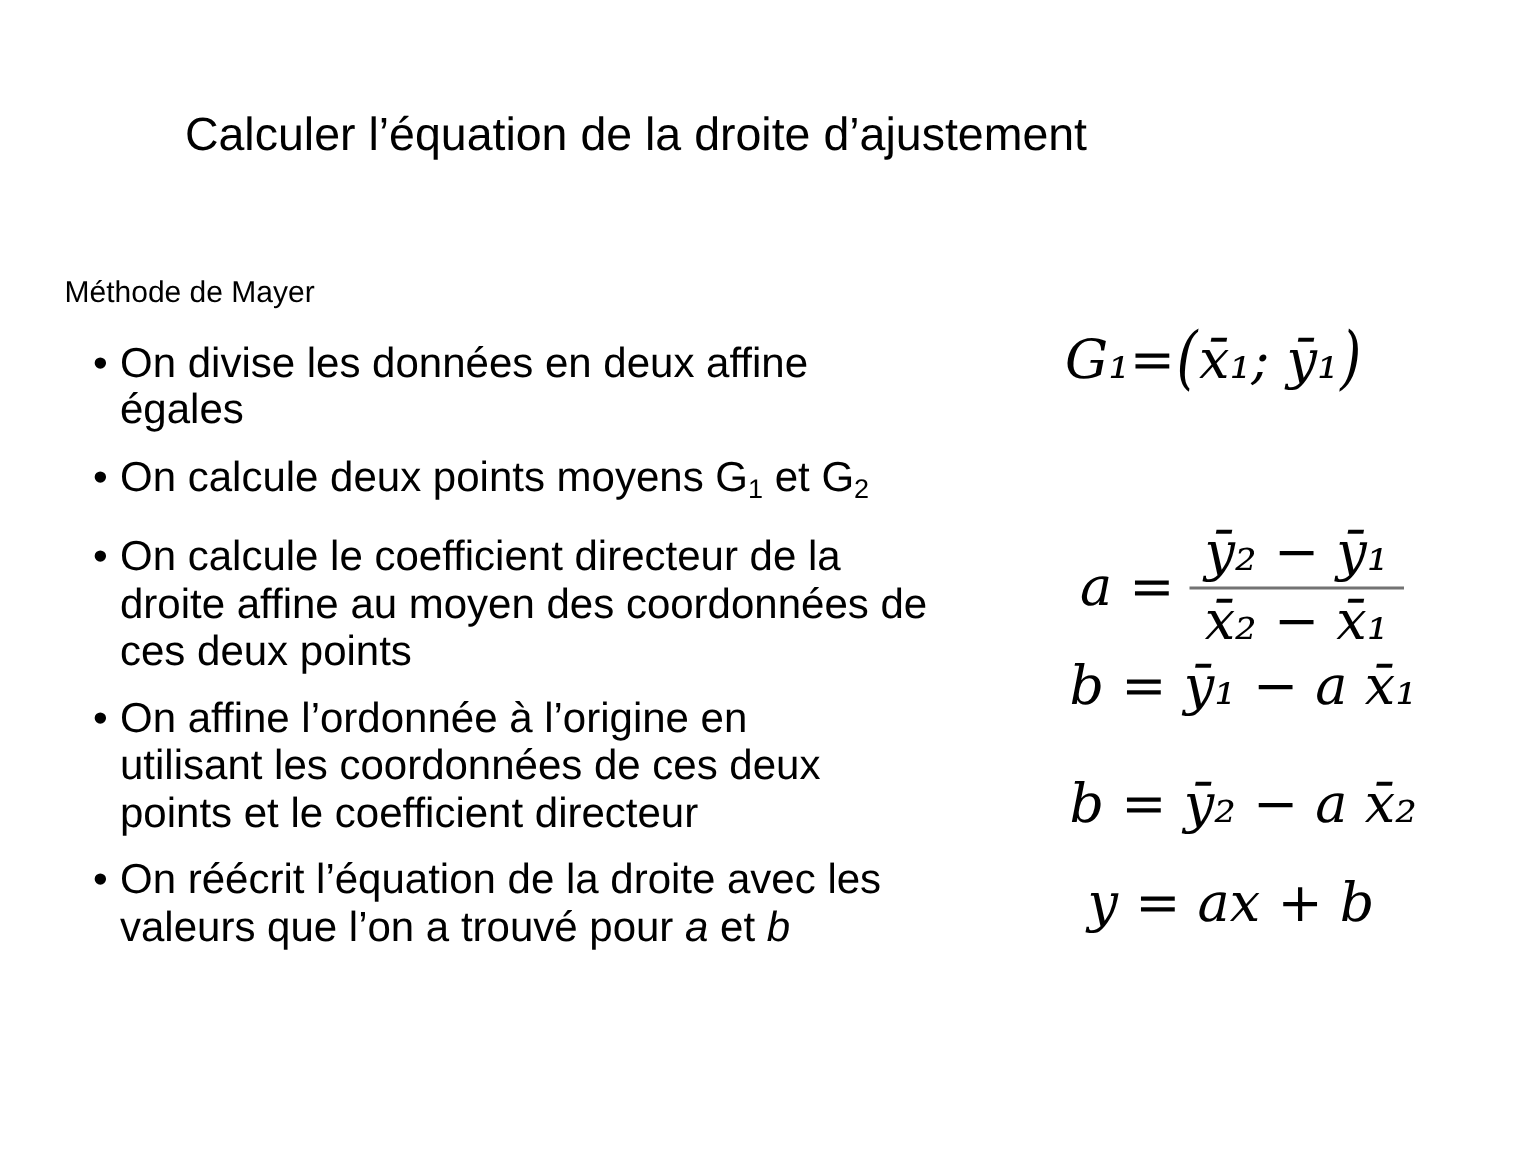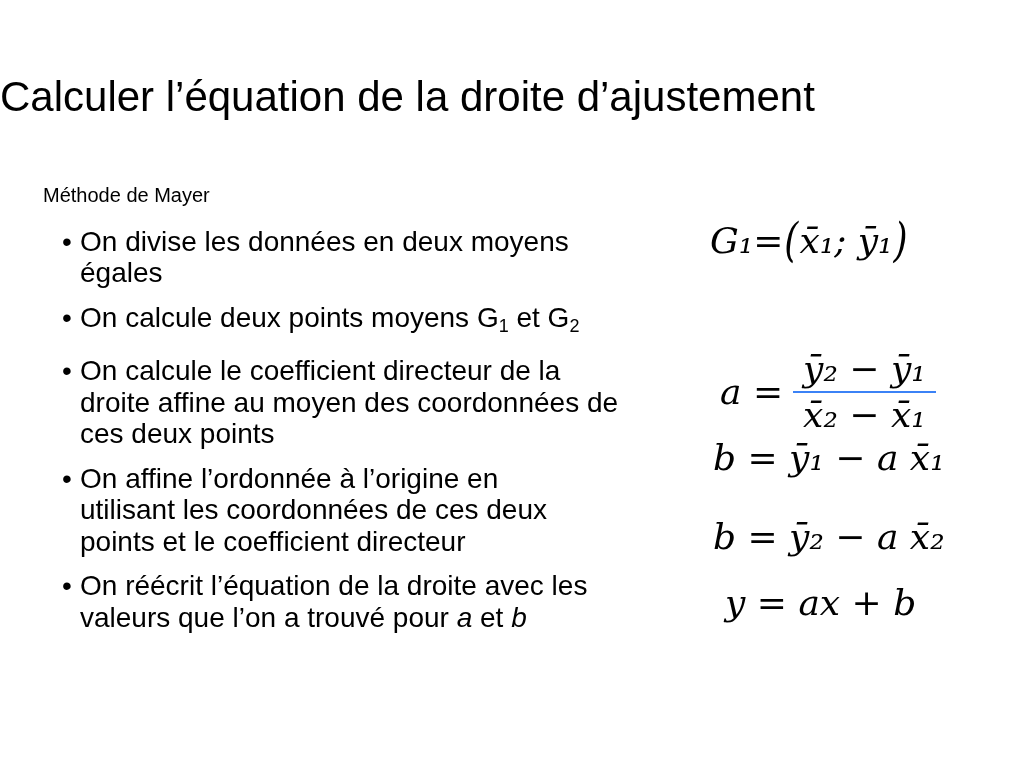--- a/index.html
+++ b/index.html
@@ -7,22 +7,22 @@
     position:relative;
     width:1024px;height:768px;
     background:#ffffff;
     color:#000000;
     font-family:"Liberation Sans", sans-serif;
     overflow:hidden;
   }
   .title{
     position:absolute;
     top:73px;left:0;width:848px;
-    text-align:left;
-    font-size:42px;
+    text-align:center;
+    font-size:31px;
     font-weight:400;
     line-height:1.12;
     margin:0;
   }
   .left-col{
     position:absolute;
     left:43px;top:180px;
     width:610px;
   }
   .subtitle{
@@ -75,21 +75,21 @@
   .f-a{left:720px;top:348px;display:flex;align-items:center;}
   .flhs{margin-right:10px;}
   .frac{
     display:inline-flex;
     flex-direction:column;
     text-align:center;
   }
   .num{
     line-height:42px;
     padding:0 10px 1px 10px;
-    border-bottom:2px solid #3b82f6;
+    border-bottom:2px solid #737373;
   }
   .den{
     line-height:42px;
     padding-top:1px;
     font-style:italic;
   }
   .f-b1{left:713px;top:436px;}
   .f-b2{left:713px;top:515px;}
   .f-y{left:725px;top:581px;}
 </style>
@@ -100,21 +100,21 @@
 
   <h1 class="title">Calculer l’équation de la droite d’ajustement</h1>
 
   <div class="left-col">
     <div class="subtitle">Méthode de Mayer</div>
 
     <ul class="bullets">
 
       <li>
         <span class="marker">•</span>
-        <span class="btxt">On divise les données en deux moyens
+        <span class="btxt">On divise les données en deux affine
 égales</span>
       </li>
 
       <li>
         <span class="marker">•</span>
         <span class="btxt"><span>On calcule deux points moyens G</span><span class="gsub">1</span><span> et G</span><span class="gsub">2</span></span>
       </li>
 
       <li>
         <span class="marker">•</span>

